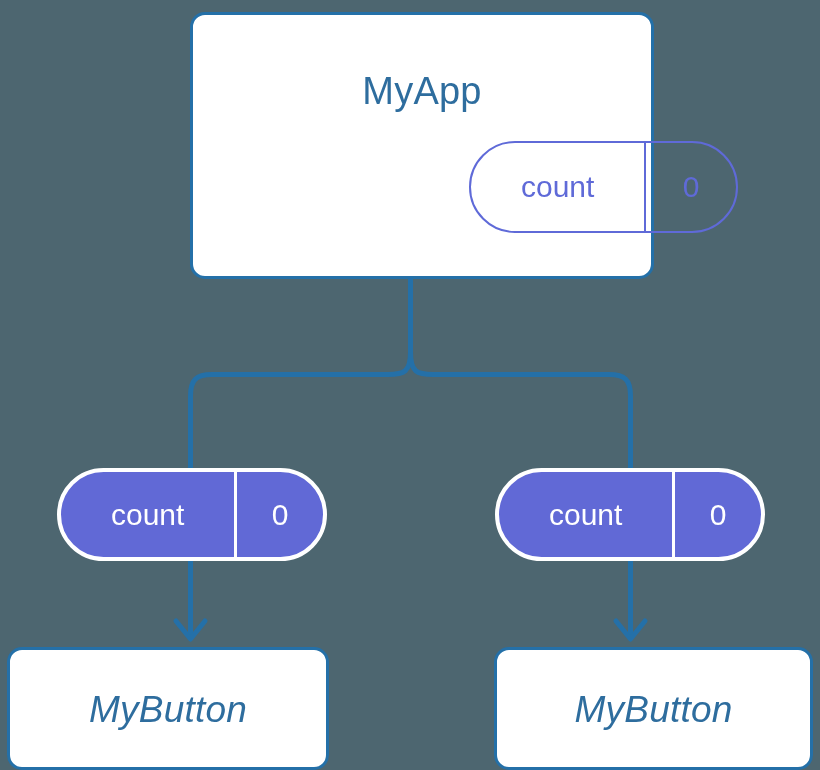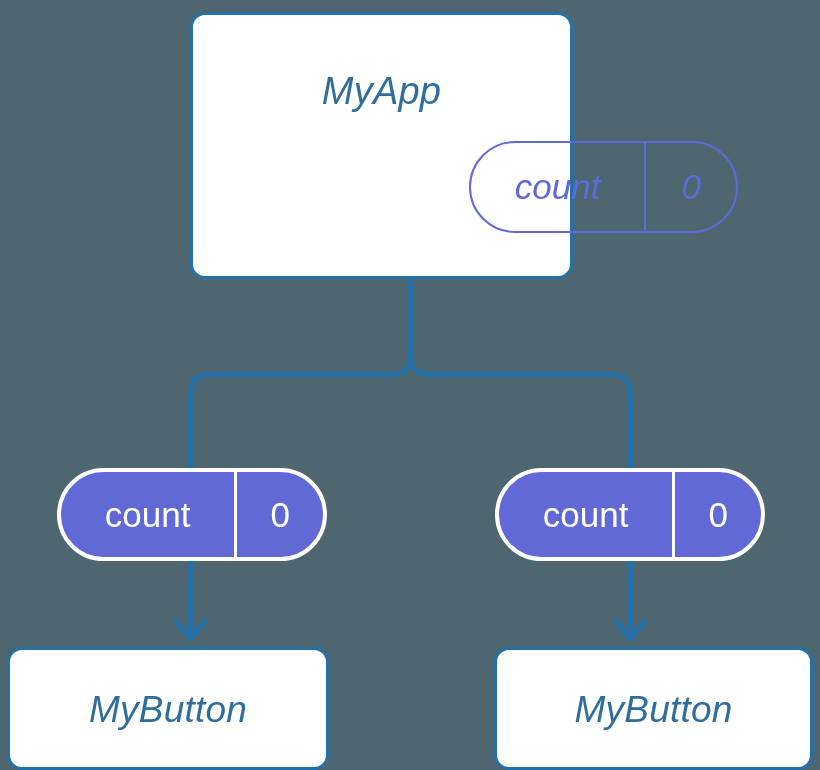--- a/index.html
+++ b/index.html
@@ -31,23 +31,22 @@
   .comp-box {
     position: absolute;
     background: #ffffff;
     border: 3px solid #2470a8;
     border-radius: 15px;
     box-sizing: border-box;
   }
   #app-box {
     left: 190px;
     top: 12px;
-    width: 383px;
+    width: 464px;
     height: 267px;
-    font-style: italic;
   }
   .app-title {
     position: absolute;
     left: 0;
     right: 0;
     top: 55px;
     text-align: center;
     color: #2e6d9e;
     font-size: 38px;
     letter-spacing: 0.2px;
@@ -83,21 +82,21 @@
     align-items: stretch;
     box-sizing: border-box;
     border-radius: 999px;
     overflow: hidden;
   }
   .pill .pill-key,
   .pill .pill-val {
     display: flex;
     align-items: center;
     justify-content: center;
-    font-size: 35px;
+    font-size: 30px;
     box-sizing: border-box;
   }
 
   
   .pill-outline {
     border: 2px solid #5f6ad8;
     background: transparent;
   }
   .pill-outline .pill-key {
     color: #5f6ad8;

